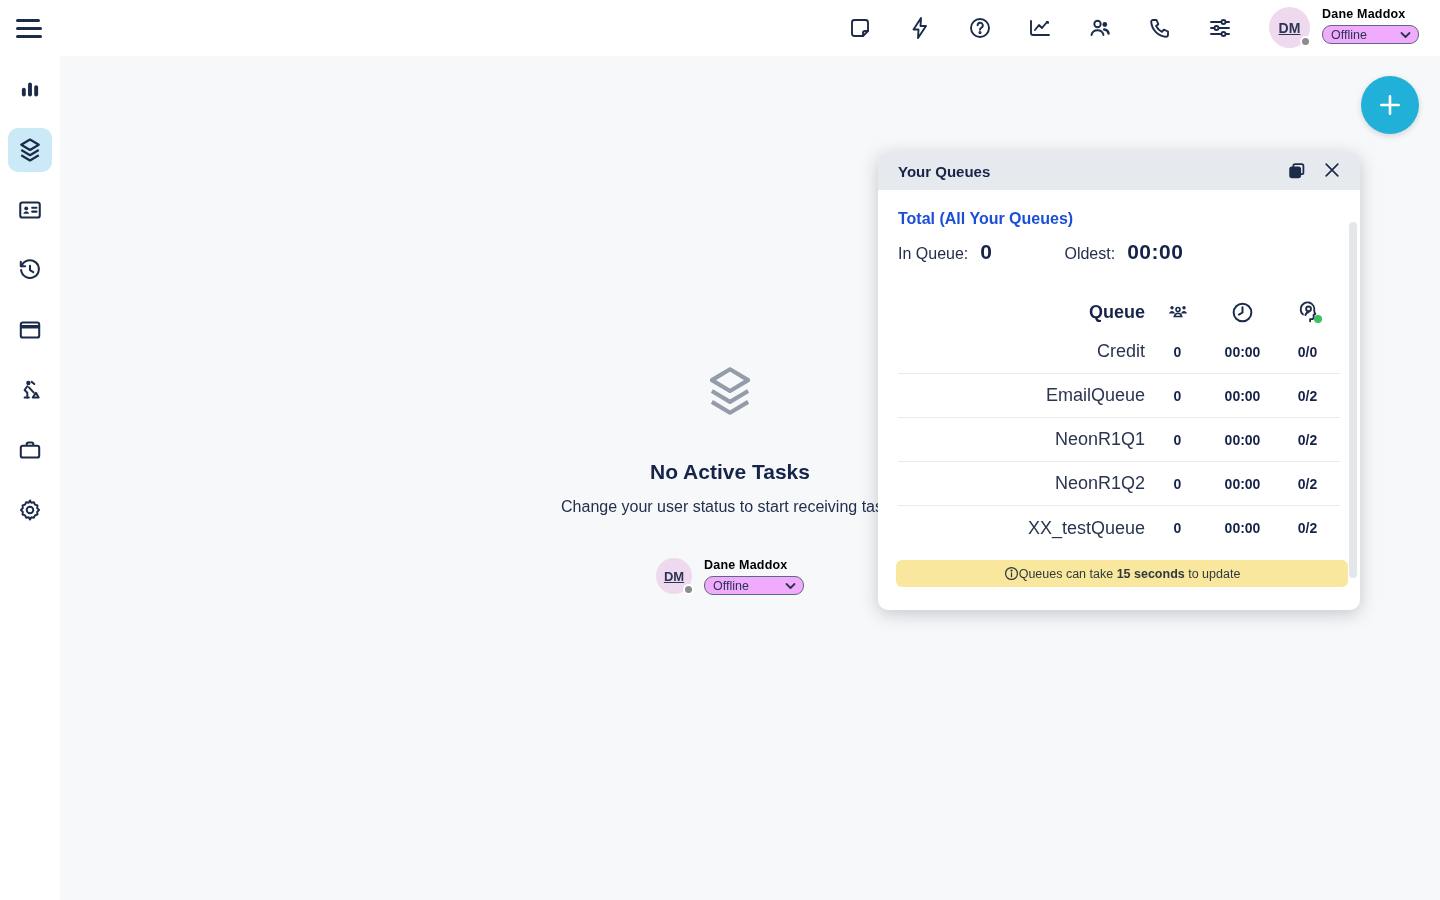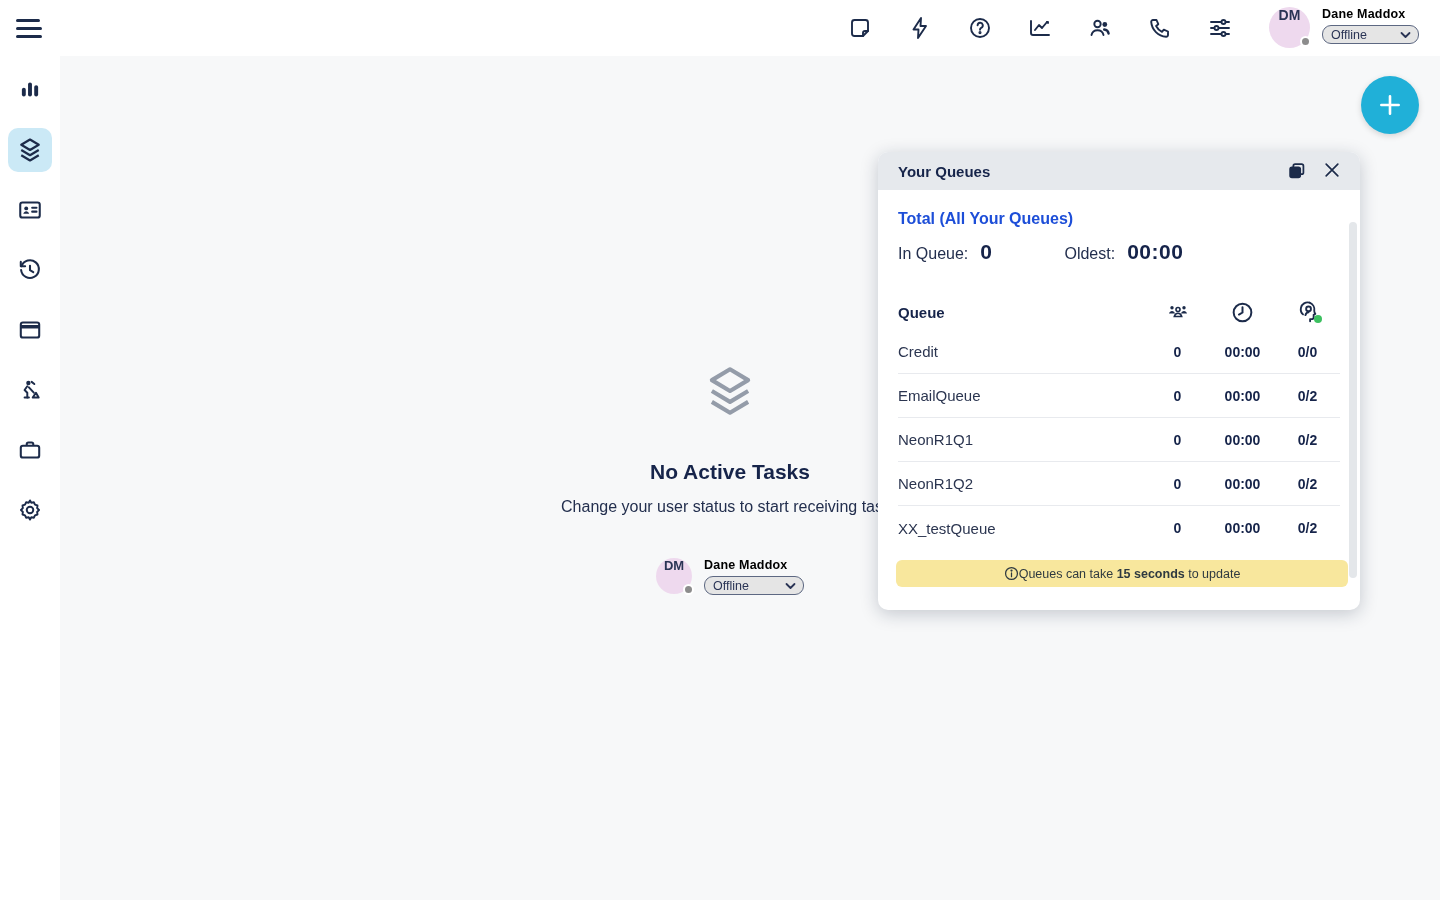--- a/index.html
+++ b/index.html
@@ -11,27 +11,27 @@
   .topbar { position:absolute; left:0; top:0; width:1440px; height:56px; background:#fff; z-index:6; }
   .hamburger { position:absolute; left:16px; top:14px; width:28px; height:28px; display:flex;
     flex-direction:column; justify-content:center; gap:5px; cursor:pointer; }
   .hamburger span { display:block; height:3px; background:#1c2b4a; border-radius:2px; }
   .hamburger span:nth-child(1){ width:24px; } .hamburger span:nth-child(2){ width:26px; } .hamburger span:nth-child(3){ width:26px; }
   .topbar-icons { position:absolute; left:848px; top:16px; display:flex; gap:36px; }
   .icon-btn { width:24px; height:24px; cursor:pointer; }
 
   .user-chip { position:absolute; left:1269px; top:7px; display:flex; }
   .avatar { position:relative; width:41px; height:41px; border-radius:50%; background:#eed9ee;
-    display:flex; justify-content:center; font-weight:bold; font-size:14px; color:#2a3455; }
+    display:flex; align-items:center; justify-content:center; font-weight:bold; font-size:14px; color:#2a3455;text-decoration:underline; }
   .avatar .dot { position:absolute; right:-1px; bottom:1px; width:11px; height:11px; border-radius:50%;
     background:#8c8c8c; border:2px solid #fff; }
   .user-meta { margin-left:12px; }
   .user-name { font-size:12.5px; font-weight:bold; color:#000000; letter-spacing:.2px; }
   .status-select { position:relative; margin-top:4px; width:97px; height:19px; border:1px solid #5d6882;
-    border-radius:9px; background:#e5e5e5; font-size:12.5px; color:#2a3455; display:flex; align-items:center;
+    border-radius:9px; background:#f0abfc; font-size:12.5px; color:#2a3455; display:flex; align-items:center;
     padding:0 8px; cursor:pointer; }
   .status-select svg { position:absolute; right:7px; top:5px; }
 
   
   .sidebar { position:absolute; left:0; top:56px; width:60px; height:844px; background:#fff; z-index:6; }
   .side-item { position:absolute; left:8px; width:44px; height:44px; border-radius:10px;
     display:flex; align-items:center; justify-content:center; cursor:pointer; }
   .side-item.active { background:#cbe9f6; }
 
   
@@ -56,21 +56,21 @@
   .panel-header .icon-btn { width:22px; height:22px; margin-left:14px; }
   .panel-body { padding:20px 20px 0 20px; }
   .total-heading { font-size:16px; font-weight:bold; color:#1d4ed8; }
   .stats-row { margin-top:12px; display:flex; align-items:baseline; font-size:16px; color:#232f4e; }
   .stat-value { font-size:21px; font-weight:bold; color:#16244a; margin-left:12px; letter-spacing:.5px; }
   .stats-row .oldest-label { margin-left:72px; }
   .qtable { margin-top:30px; }
   .qrow { display:flex; align-items:center; height:44px; border-bottom:1px solid #e8eaee; }
   .qrow.head { border-bottom:none; height:36px; }
   .qrow.last { border-bottom:none; }
-  .q-name { flex:1; font-size:15px; color:#2b3550; }
+  .q-name { flex:1; font-size:18px; color:#2b3550;text-align:right; }
   .qrow.head .q-name { font-weight:bold; color:#16244a; }
   .q-col { width:65px; text-align:center; font-size:14px; font-weight:bold; color:#16244a; }
   .q-col svg { display:inline-block; vertical-align:middle; }
   .agent-ic { position:relative; display:inline-block; width:26px; height:26px; }
   .agent-ic .gdot { position:absolute; right:-1px; bottom:2px; width:8px; height:8px; border-radius:50%; background:#3cc060; }
   .banner { margin:10px 0 0 -2px; width:452px; height:27px; background:#f8e79d; border-radius:6px;
     display:flex; align-items:center; justify-content:center; font-size:12.5px; color:#2f3a40; }
   .panel-scrollbar { position:absolute; right:3px; top:70px; width:8px; height:356px; background:#e4e7ea; border-radius:4px; }
 </style>
 </head>

